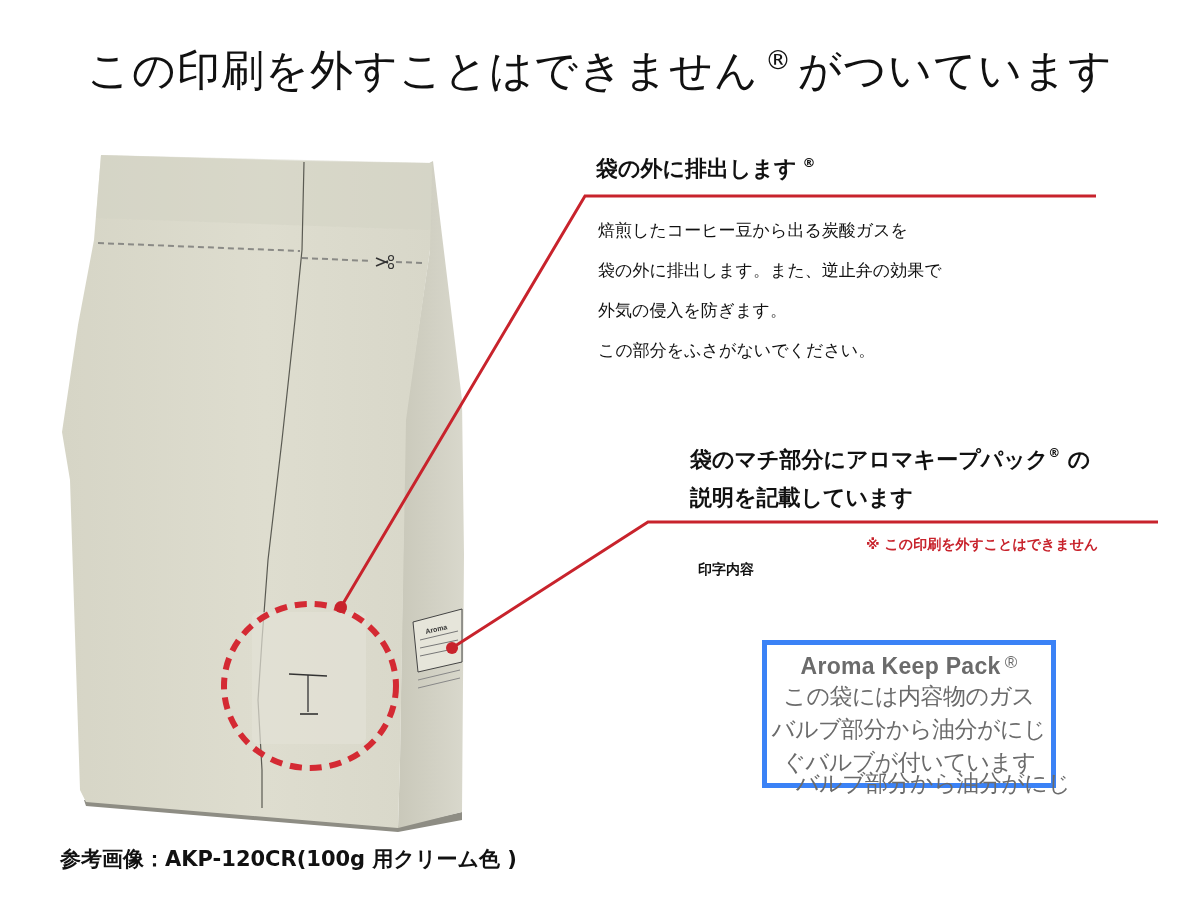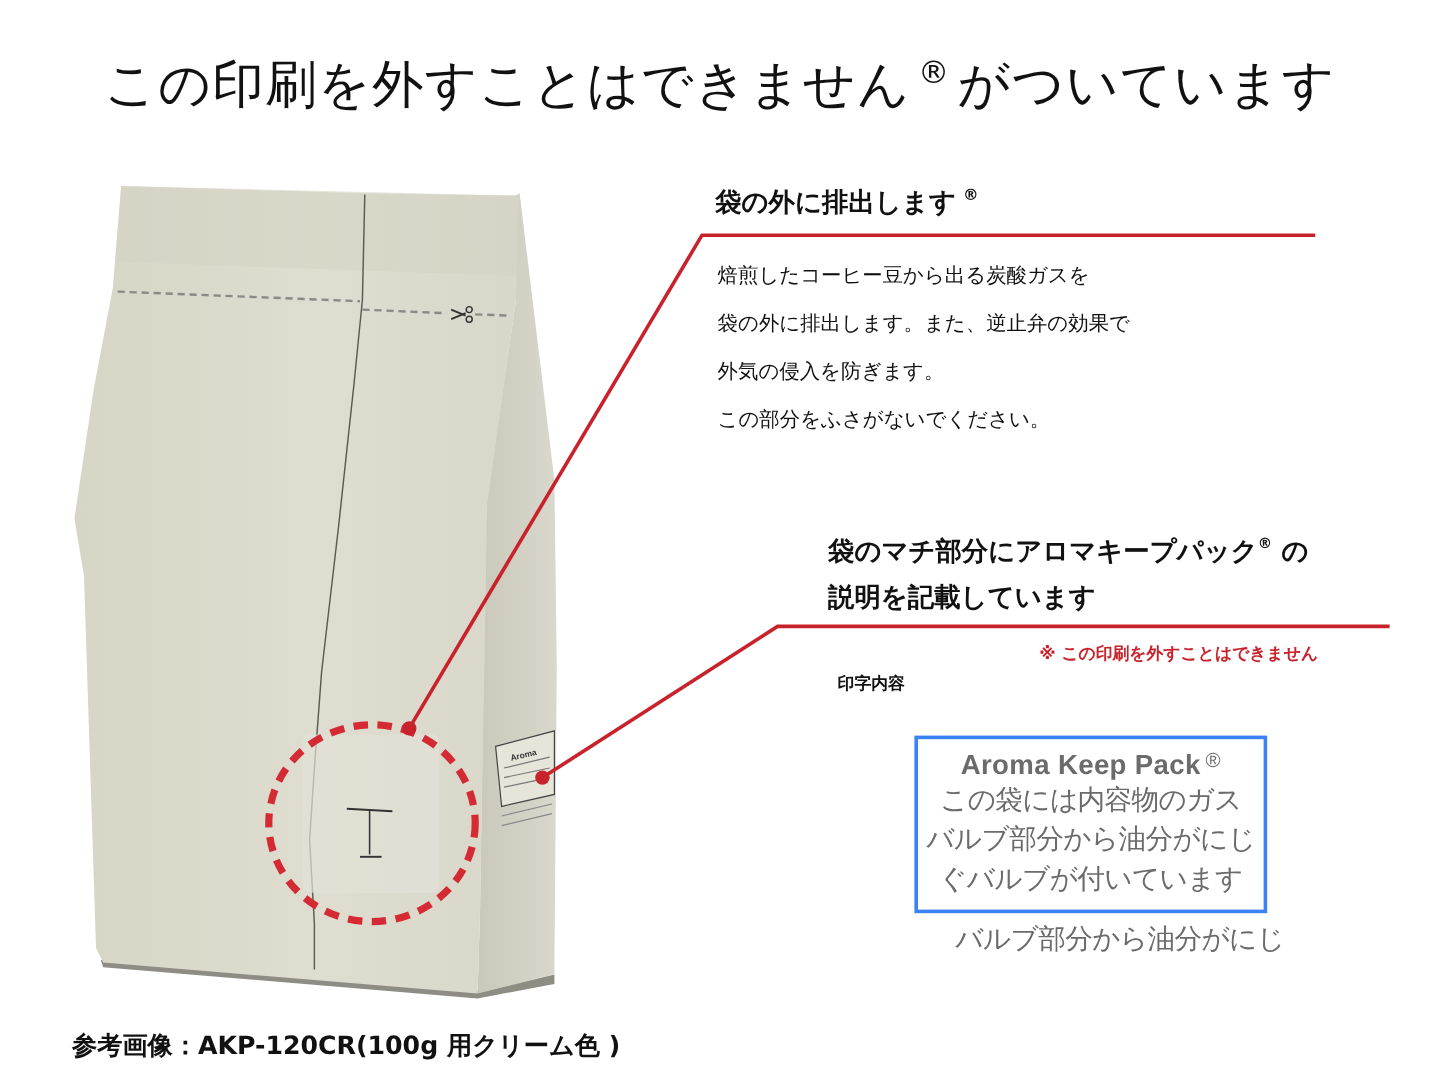--- a/index.html
+++ b/index.html
@@ -8,26 +8,26 @@
   .abs { position: absolute; }
   .title { left: 0; top: 42px; width: 1200px; text-align: center; font-size: 43px; font-weight: normal; letter-spacing: 1px; color: #111; white-space: nowrap; }
   .title .reg { font-size: 26px; vertical-align: 16px; margin: 0 6px; }
   .h2 { font-size: 22px; font-weight: bold; color: #111; white-space: nowrap; }
   .h2 .reg { font-size: 13px; vertical-align: 9px; margin-left: 6px; }
   .body-text { font-size: 17px; font-weight: normal; line-height: 40px; color: #111; white-space: nowrap; }
   .h3 { font-size: 22px; font-weight: bold; line-height: 38px; color: #111; white-space: nowrap; margin-left: 28px; }
   .h3 .reg { font-size: 12px; vertical-align: 10px; }
   .label-small { font-size: 14px; font-weight: bold; color: #111; white-space: nowrap; }
   .label-warn { font-size: 14px; font-weight: bold; color: #c8232c; white-space: nowrap; }
-  .akp-box { left: 762px; top: 613px; width: 294px; height: 148px; border: 3px solid #3b82f6; box-sizing: border-box; color: #6b6b6b; text-align: center; }
+  .akp-box { left: 762px; top: 640px; width: 294px; height: 148px; border: 5px solid #3b82f6; box-sizing: border-box; color: #6b6b6b; text-align: center; }
   .akp-box .akp-title { font-family: "Liberation Sans", sans-serif; font-weight: bold; font-size: 23px; margin-top: 8px; letter-spacing: 0.3px; }
   .akp-box .akp-title .reg { font-weight: normal; font-size: 17px; vertical-align: 6px; margin-left: 4px; }
   .akp-box .akp-line { font-size: 23px; line-height: 33px; white-space: nowrap; letter-spacing: -0.5px; }
   .akp-note { left: 796px; top: 768px; color: #6b6b6b; font-size: 23px; line-height: 30px; white-space: nowrap; letter-spacing: -0.5px; }
-  .caption { left: 60px; top: 845px; font-size: 21px; font-weight: bold; color: #111; white-space: nowrap; margin-top: 12px; }
+  .caption { left: 60px; top: 845px; font-size: 21px; font-weight: bold; color: #111; white-space: nowrap; }
   svg.art { position: absolute; left: 0; top: 0; }
 </style>
 </head>
 <body>
 
 <div class="abs title">
   <span>この印刷を外すことはできません</span><span class="reg">®</span><span>がついています</span>
 </div>
 
 <svg class="art" width="1200" height="900" viewBox="0 0 1200 900">

